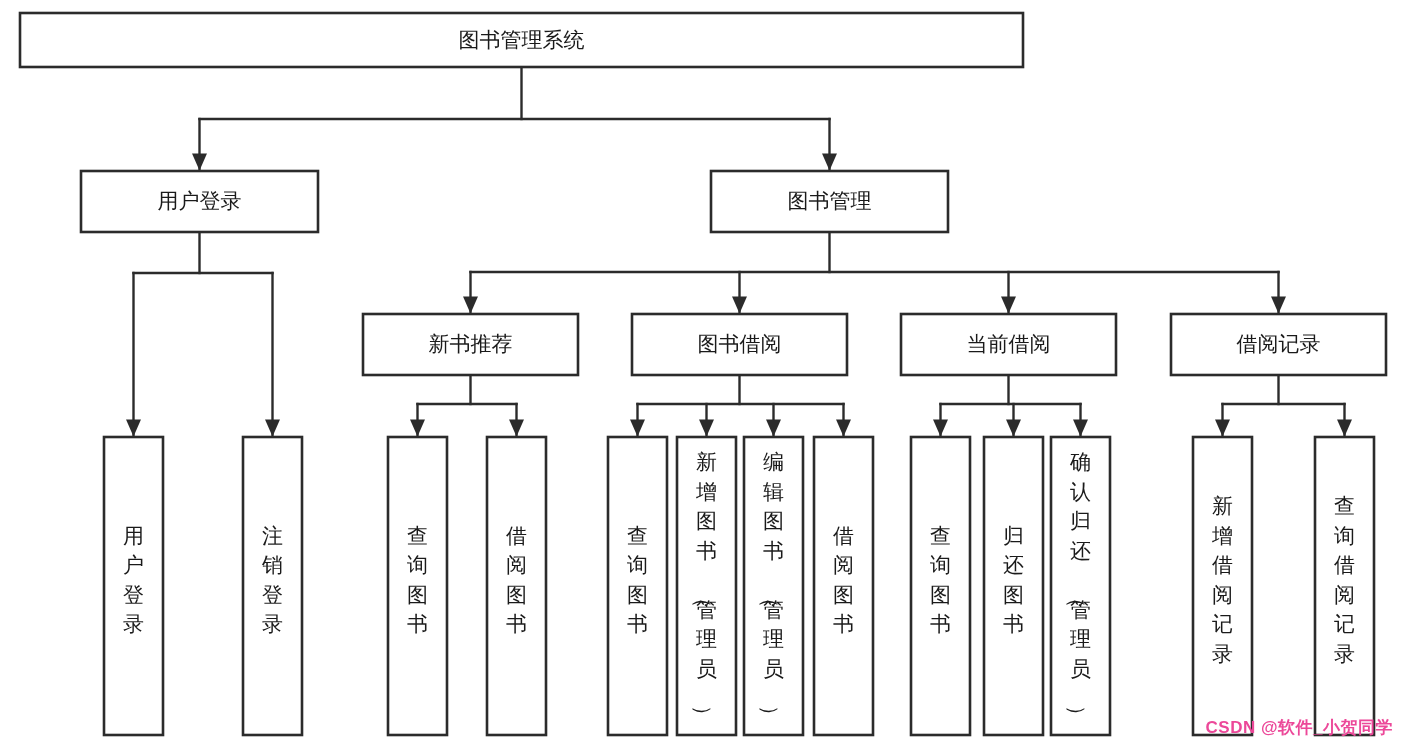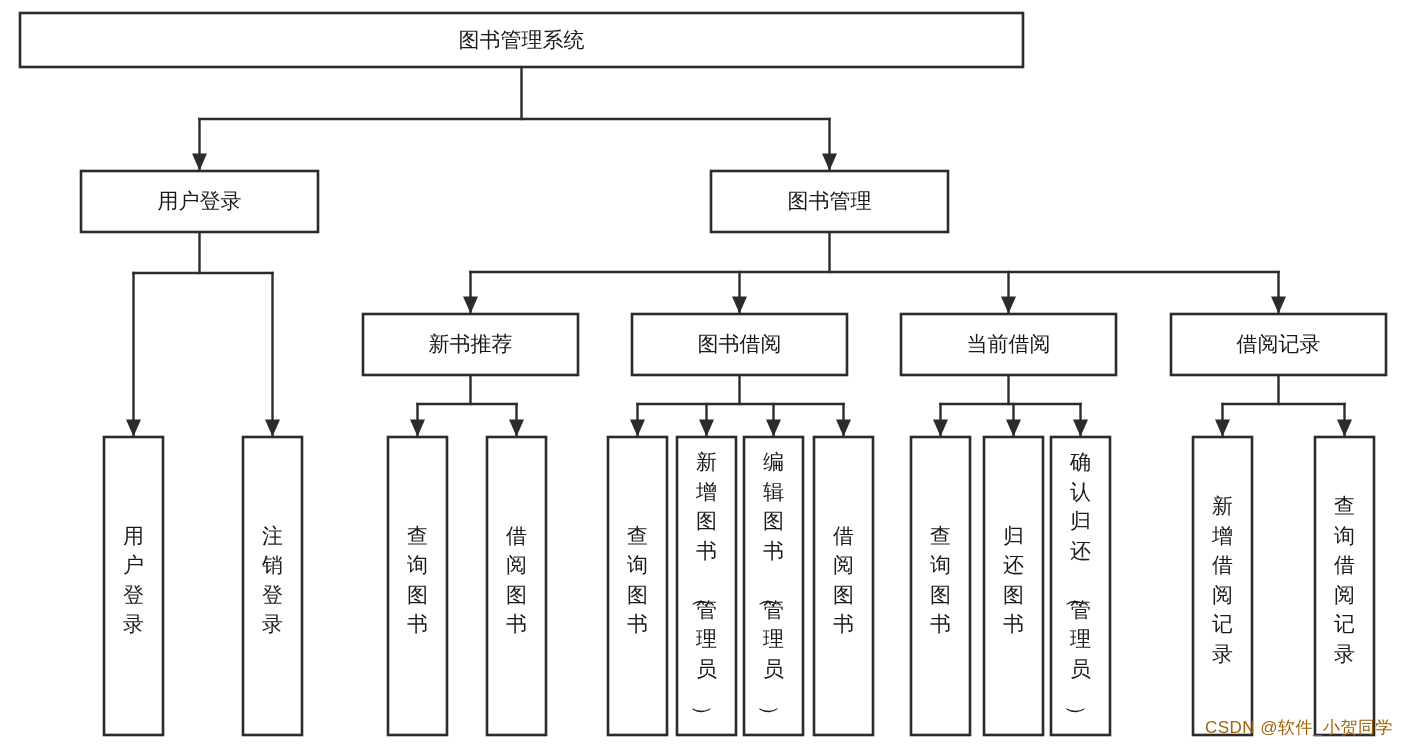--- a/index.html
+++ b/index.html
@@ -48,24 +48,25 @@
     fill: #1a1a1a;
     font-size: 21px;
     text-anchor: middle;
   }
   .watermark {
     position: absolute;
     right: 12px;
     bottom: 8px;
     font-family: "Liberation Sans", "DejaVu Sans", sans-serif;
     font-size: 17px;
-    color: #a16207;
+    color: #ec4899;
     letter-spacing: 0.5px;
     white-space: nowrap;
     user-select: none;
+    font-weight: bold;
   }
 </style>
 </head>
 <body>
 
 <div id="diagram-root">
   <svg id="diagram-svg" width="1405" height="747" viewBox="0 0 1405 747" xmlns="http://www.w3.org/2000/svg">
     <g id="edges-layer">
         <path d="M 521.5 67 L 521.5 119" class="connector"></path>
         <path d="M 199.5 119 L 829.5 119" class="connector"></path>

